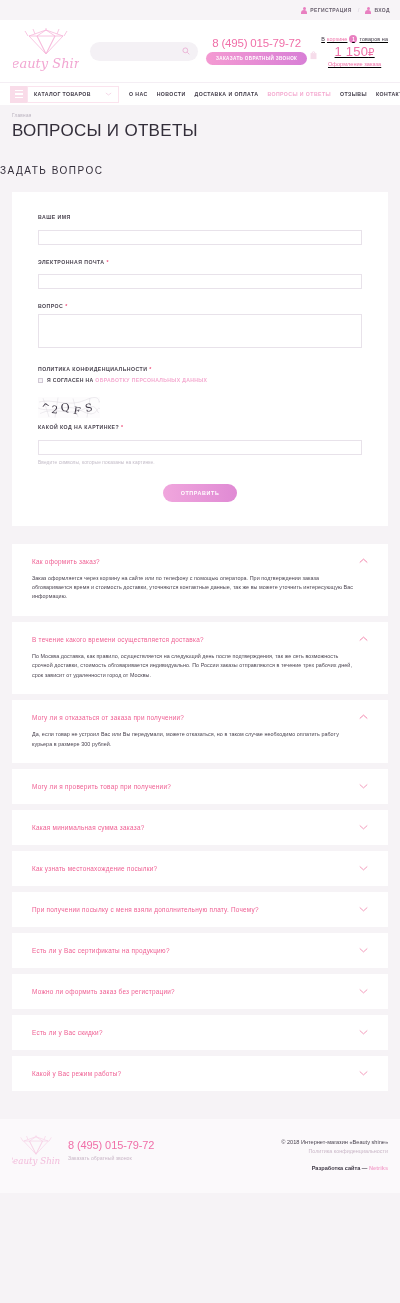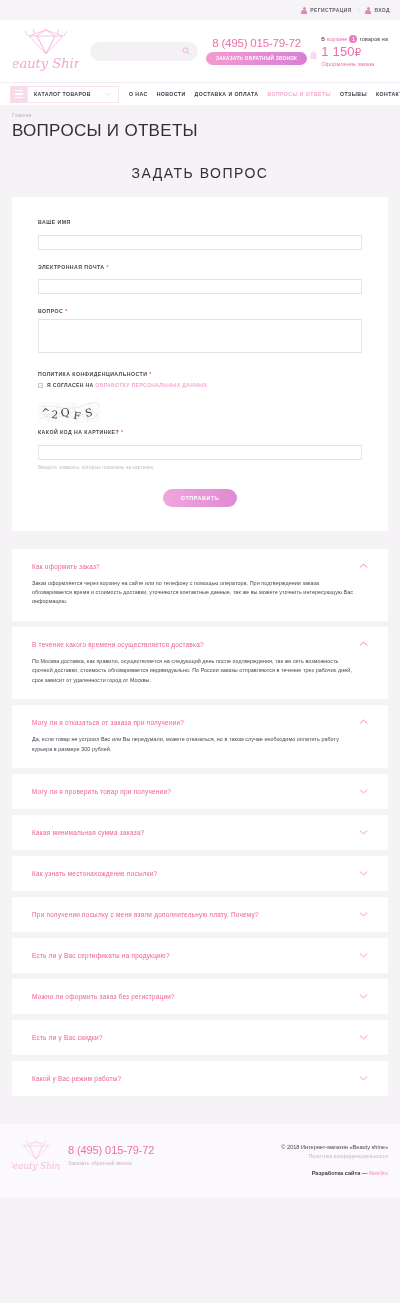--- a/index.html
+++ b/index.html
@@ -94,22 +94,23 @@
     margin-top: 3px;
     background: linear-gradient(90deg,#f49ad2 0%, #d87fd6 100%);
     color: #fff; border: none; border-radius: 9px;
     font-size: 4.6px; letter-spacing: 0.35px; font-weight: 700;
     padding: 4px 10px; text-transform: uppercase; cursor: pointer;
     font-family: "Liberation Sans", sans-serif;
     white-space: nowrap;
   }
 
   .cart-block {
-    margin-left: auto; text-align: left; position: relative;
+    margin-left: auto; text-align: center; position: relative;
     padding-left: 12px;
+    text-decoration: underline;
   }
   .cart-line1 {
     font-size: 5.4px; color: #3e3845; letter-spacing: 0.1px;
     white-space: nowrap; display: flex; align-items: center;
     justify-content: flex-end; gap: 2px;
   }
   .cart-word { color: #f06fa8; }
   .cart-badge {
     display: inline-flex; align-items: center; justify-content: center;
     width: 8px; height: 8px; border-radius: 50%;
@@ -172,21 +173,21 @@
   
   .title-area { background: #f6f3f6; padding: 8px 12px 10px 12px; }
   .breadcrumb { font-size: 4.6px; color: #b8b0bd; letter-spacing: 0.3px; cursor:pointer; }
   .page-title {
     font-size: 17px; color: #332e3a; letter-spacing: 0.3px;
     margin-top: 3px; font-weight: 400;
   }
 
   
   .ask-heading {
-    text-align: center; font-size: 14px; color: #332e3a;
+    font-size: 10px; color: #332e3a;
     letter-spacing: 1.5px; padding: 14px 0 16px 0; font-weight: 400;
   }
   .form-card {
     background: #fff; margin: 0 12px; padding: 22px 26px 24px 26px;
   }
   .field { margin-bottom: 14px; }
   .field-label {
     font-size: 5.2px; font-weight: 700; letter-spacing: 0.45px;
     color: #4a4450; text-transform: uppercase; margin-bottom: 5px;
     display: block;

